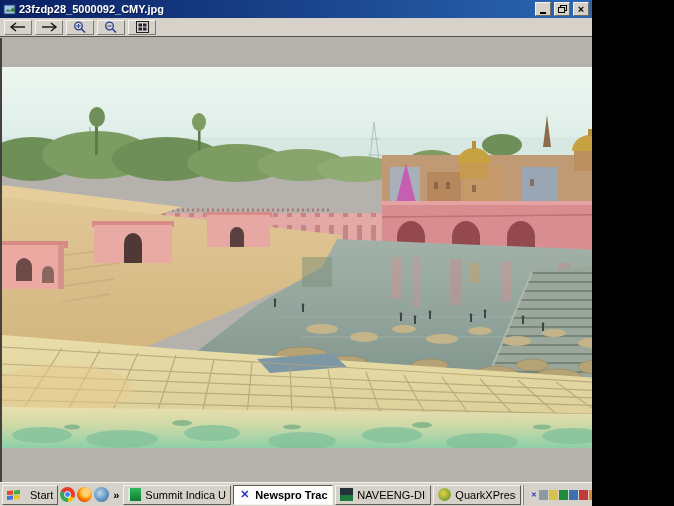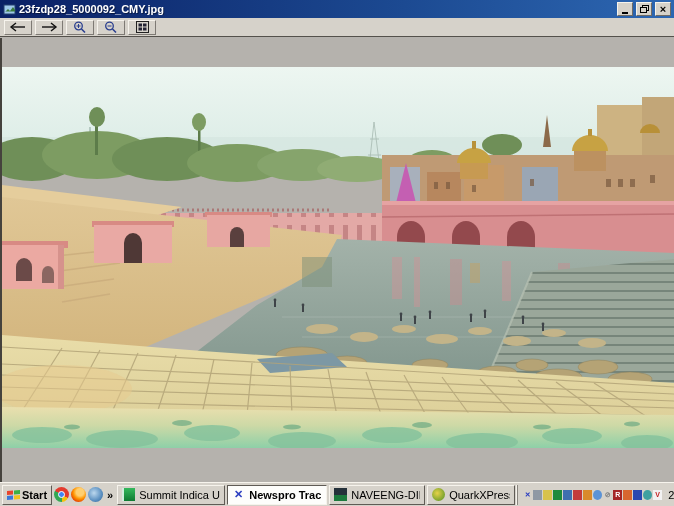--- a/index.html
+++ b/index.html
@@ -1,16 +1,16 @@
 <!DOCTYPE html>
 <html><head>
 <meta charset="utf-8">
 <style>
   html,body{margin:0;padding:0;background:#000;}
-  .screen{position:relative;width:674px;height:506px;overflow:hidden;
+  .screen{position:relative;width:592px;height:506px;overflow:hidden;
           font-family:"Liberation Sans",sans-serif;background:#b5b2ad;}
 
   
   .titlebar{height:18px;display:flex;align-items:center;gap:3px;padding:0 3px;
             background:linear-gradient(90deg,#0a2065 0%,#1c4a92 60%,#2d67b2 100%);}
   .title-text{flex:1;color:#fff;font-size:11px;font-weight:bold;white-space:nowrap;
               overflow:hidden;text-shadow:1px 1px 0 rgba(0,0,0,.4);}
   .winbtn{width:16px;height:14px;background:#d6d2ca;display:flex;align-items:center;
           justify-content:center;border:1px solid;border-color:#f6f3ec #6f6b65 #6f6b65 #f6f3ec;
           box-sizing:border-box;cursor:default;}
@@ -29,23 +29,23 @@
 
   
   .viewer{position:absolute;top:38px;left:0;right:0;bottom:24px;background:#b5b2ad;
           border-left:2px solid #45423d;padding-top:29px;box-sizing:border-box;}
   .photo{display:block;width:672px;height:381px;}
 
   
   .taskbar{position:absolute;left:0;bottom:0;width:100%;height:24px;background:#d6d2ca;
            border-top:1px solid #f7f4ed;display:flex;align-items:center;gap:2px;
            padding:0 2px;box-sizing:border-box;}
-  .start{height:20px;display:flex;align-items:center;gap:2px;padding:0 4px;flex:none;
+  .start{height:20px;display:flex;align-items:center;gap:10px;padding:0 4px;flex:none;
          background:#d6d2ca;border:1px solid;border-color:#f6f3ec #5f5b55 #5f5b55 #f6f3ec;
-         box-sizing:border-box;font-size:11px;font-weight:bold;color:#000;}
+         box-sizing:border-box;font-size:11px;font-weight:normal;color:#000;}
   .ql{width:15px;height:15px;flex:none;}
   .chrome{border-radius:50%;background:conic-gradient(#e33b2e 0 33%,#f4c20d 33% 50%,#34a853 50% 83%,#e33b2e 83%);position:relative;}
   .chrome::after{content:"";position:absolute;inset:4px;border-radius:50%;background:#4285f4;border:1px solid #fff;}
   .firefox{border-radius:50%;background:radial-gradient(circle at 60% 35%,#ffcf70 0 28%,#ff9500 50%,#e33b00 78%,#b5121b);}
   .browser{border-radius:50%;background:radial-gradient(circle at 40% 40%,#bcd8ee,#5a8fc0 60%,#2b5f94);}
   .chev{font-size:11px;font-weight:bold;padding:0 2px;flex:none;}
   .task{height:20px;display:flex;align-items:center;gap:4px;padding:0 4px;flex:none;
         background:#d6d2ca;border:1px solid;border-color:#f6f3ec #5f5b55 #5f5b55 #f6f3ec;
         box-sizing:border-box;font-size:11px;color:#000;overflow:hidden;white-space:nowrap;}
   .task .lbl{overflow:hidden;text-overflow:clip;white-space:nowrap;}

